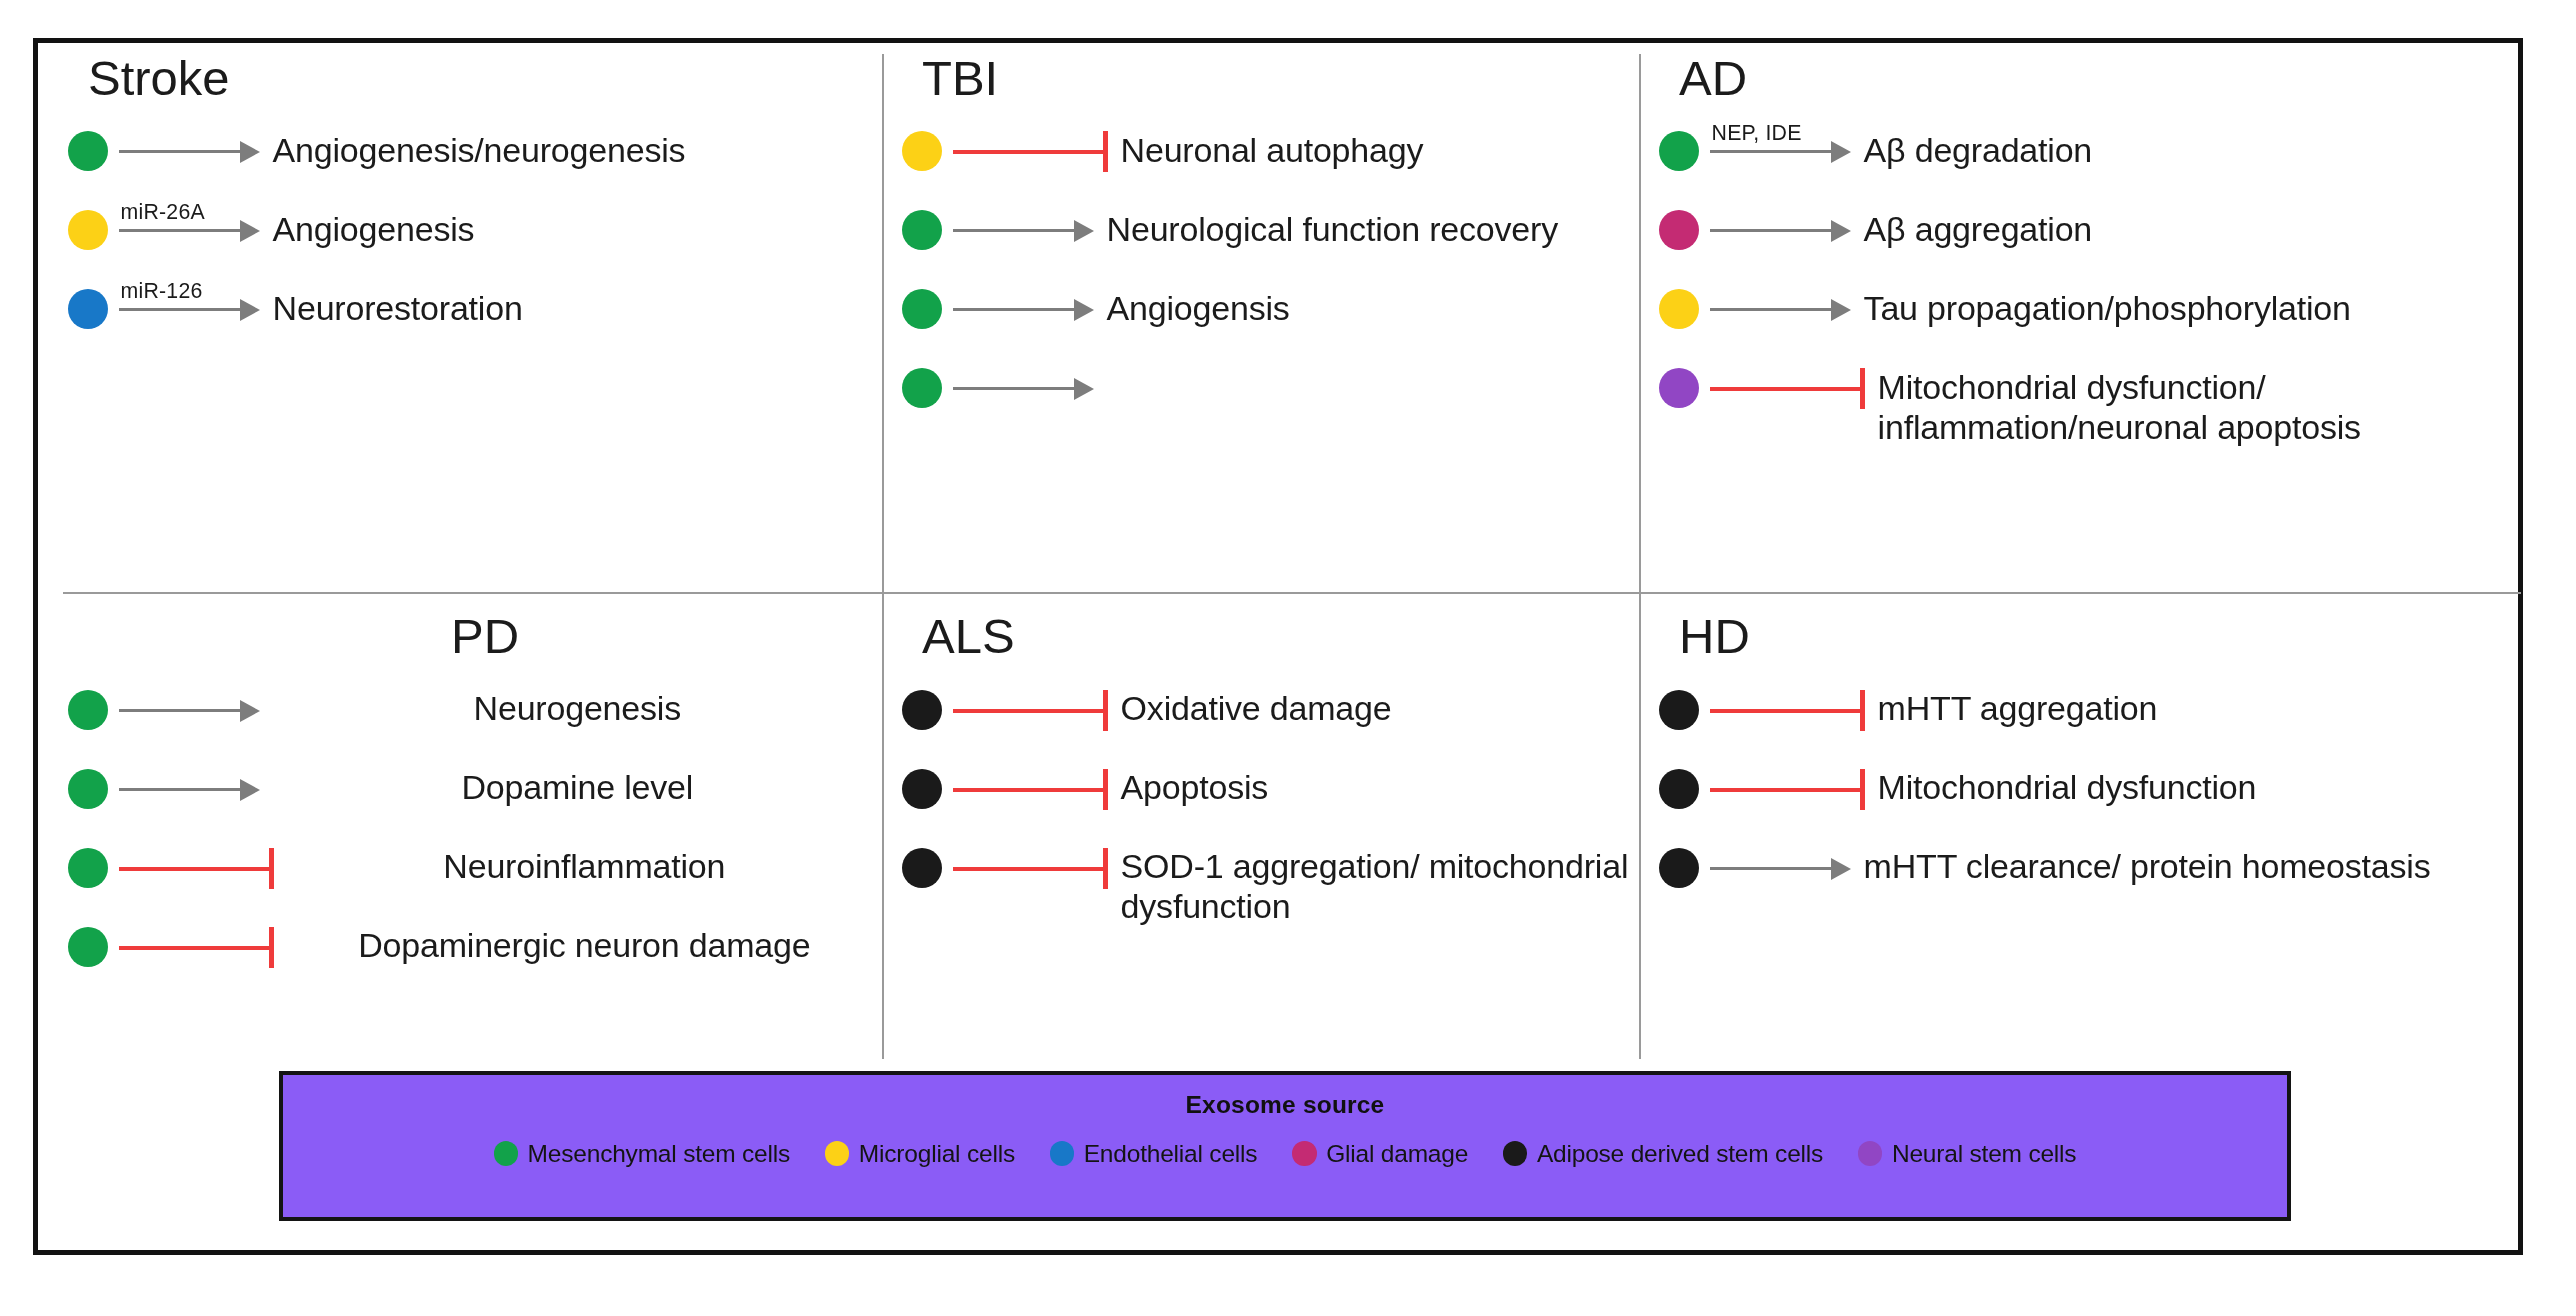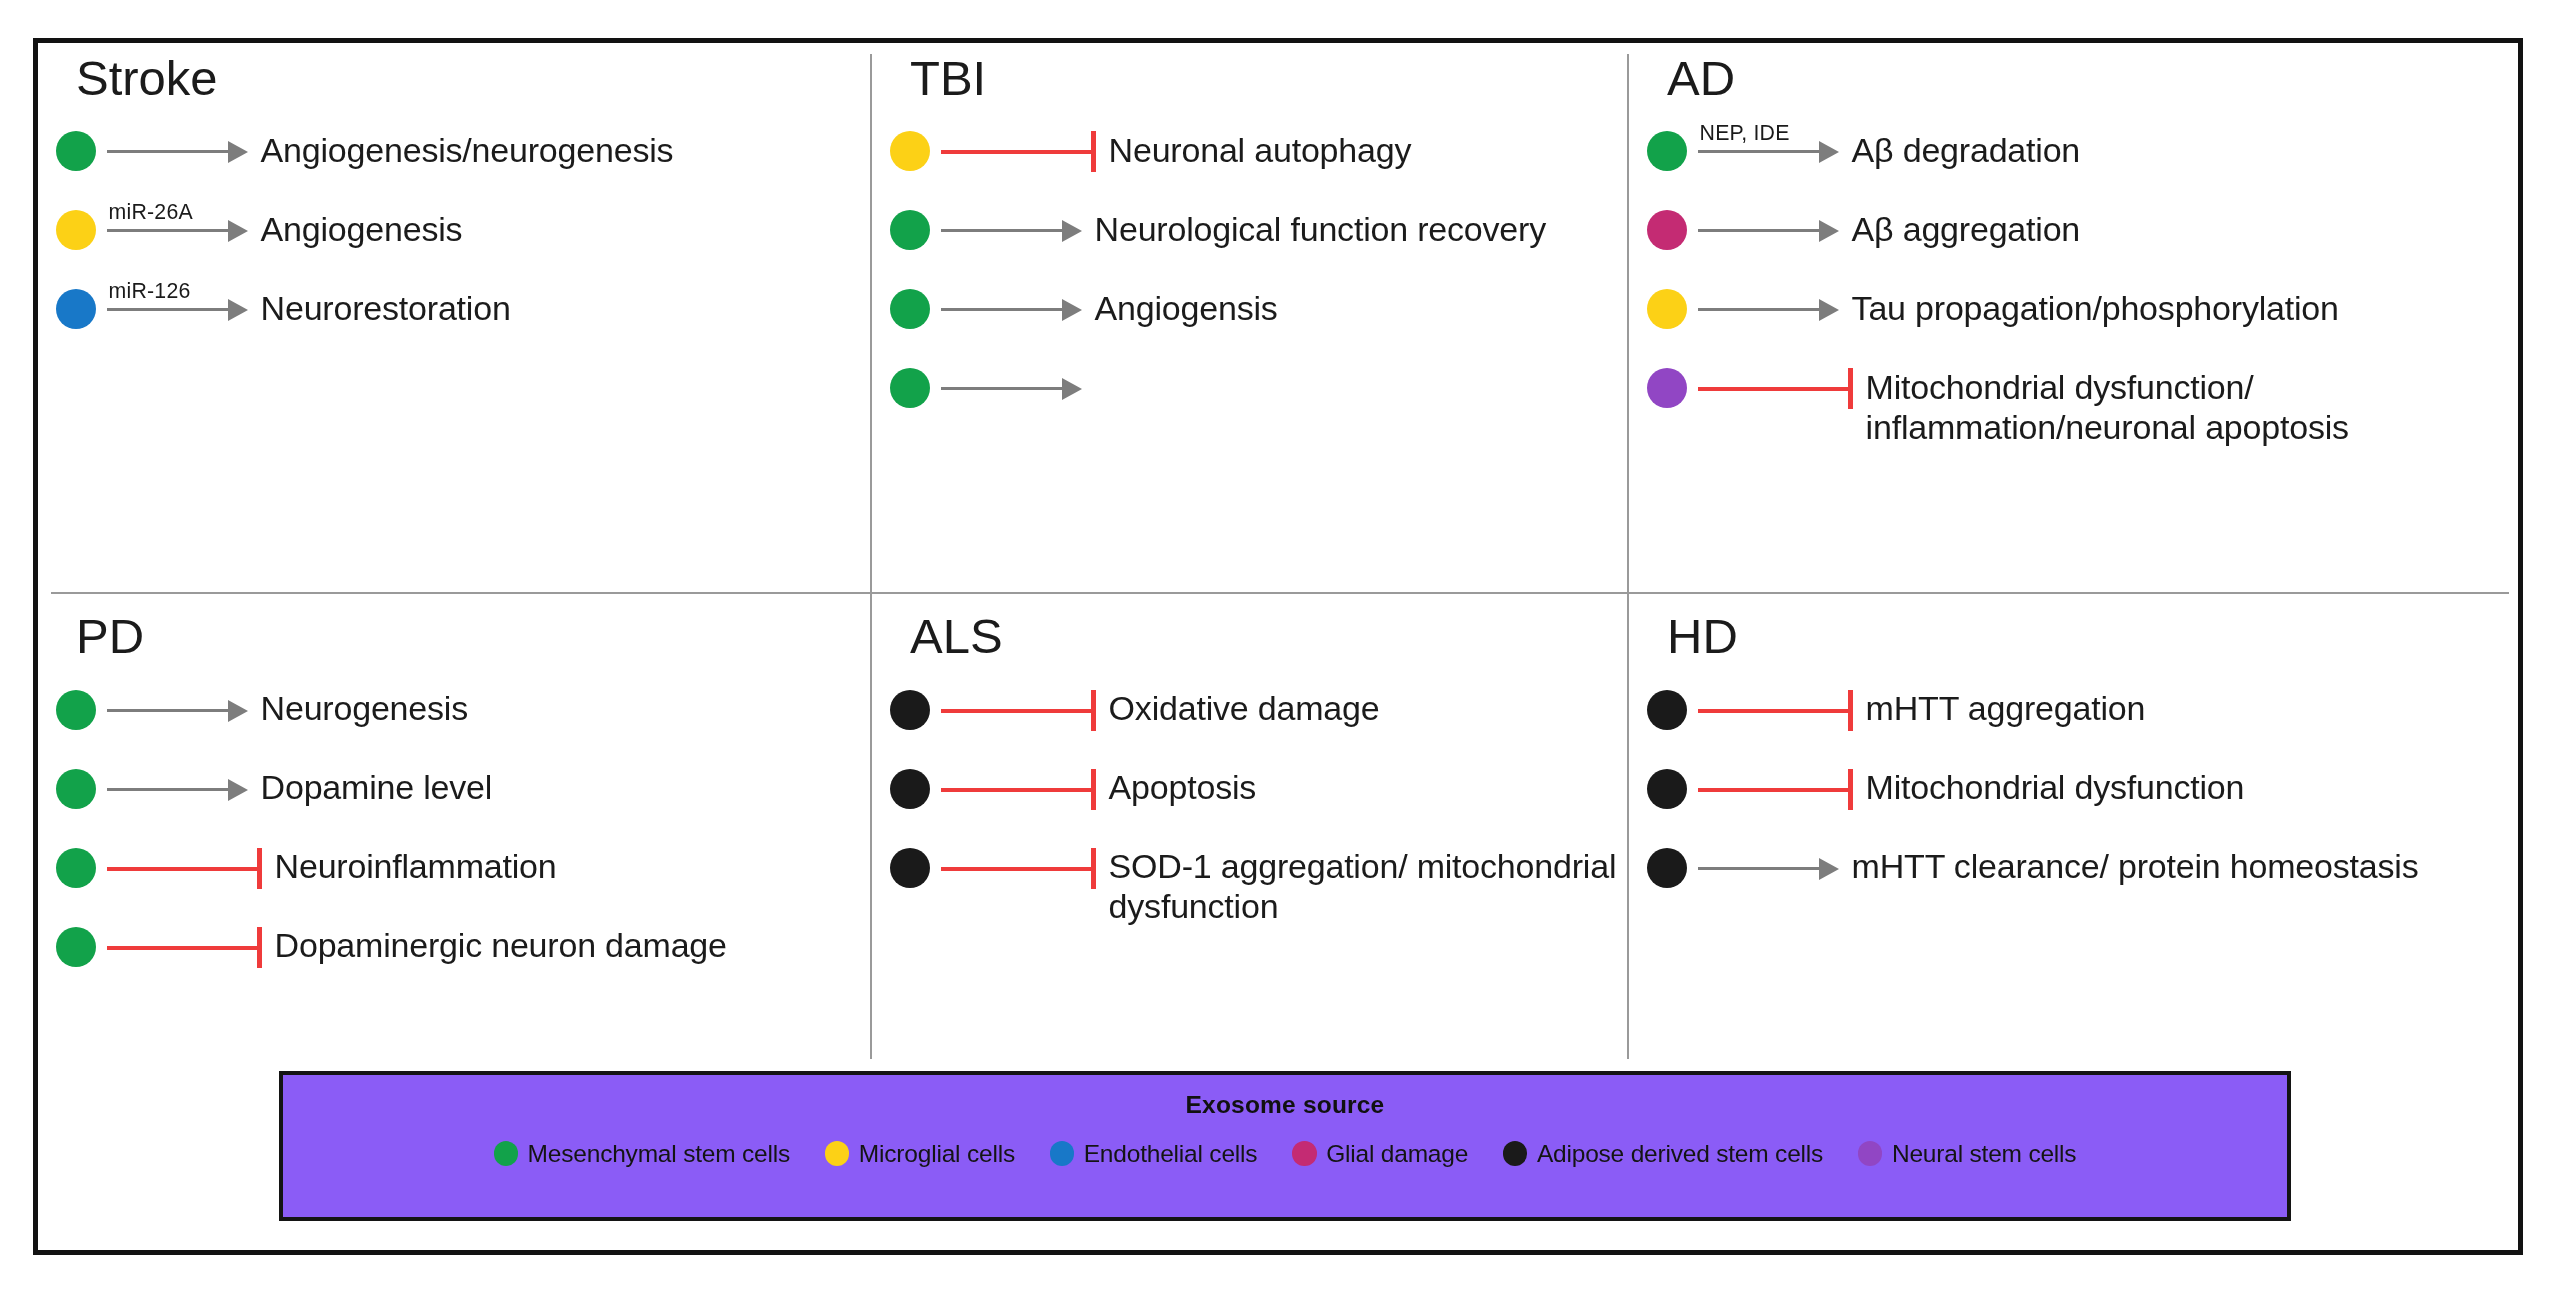--- a/index.html
+++ b/index.html
@@ -13,21 +13,21 @@
     position:absolute;
     left:33px;top:38px;
     width:2490px;height:1217px;
     border:5.5px solid #121212;
     background:#ffffff;
     box-sizing:border-box;
   }
   
   .panel-grid{
     position:absolute;
-    left:0;top:0;
+    left:12px;top:0;
     width:100%;height:1020px;
   }
   .vdiv{
     position:absolute;
     top:11px;
     width:2.4px;height:1005px;
     background:#9a9a9a;
   }
   .vdiv.v1{left:832px;}
   .vdiv.v2{left:1589px;}
@@ -38,21 +38,21 @@
     width:2458px;height:2.4px;
     background:#9a9a9a;
   }
   .panel{
     position:absolute;
     box-sizing:border-box;
   }
   .panel.p-stroke{left:0px;   top:0px;   width:832px;height:549px;}
   .panel.p-tbi   {left:834px;top:0px;   width:755px; height:549px;}
   .panel.p-ad    {left:1591px;top:0px;   width:899px;height:549px;}
-  .panel.p-pd    {left:0px;   top:552px; width:832px;height:468px;}
+  .panel.p-pd    {left:0px;   top:552px; width:832px;height:468px;text-align:center;}
   .panel.p-als   {left:834px;top:552px; width:755px; height:468px;}
   .panel.p-hd    {left:1591px;top:552px; width:899px;height:468px;}
 
   .panel-title{
     font-size:49px;
     color:#1b1b1b;
     letter-spacing:0px;
     line-height:49px;
     white-space:nowrap;
   }

